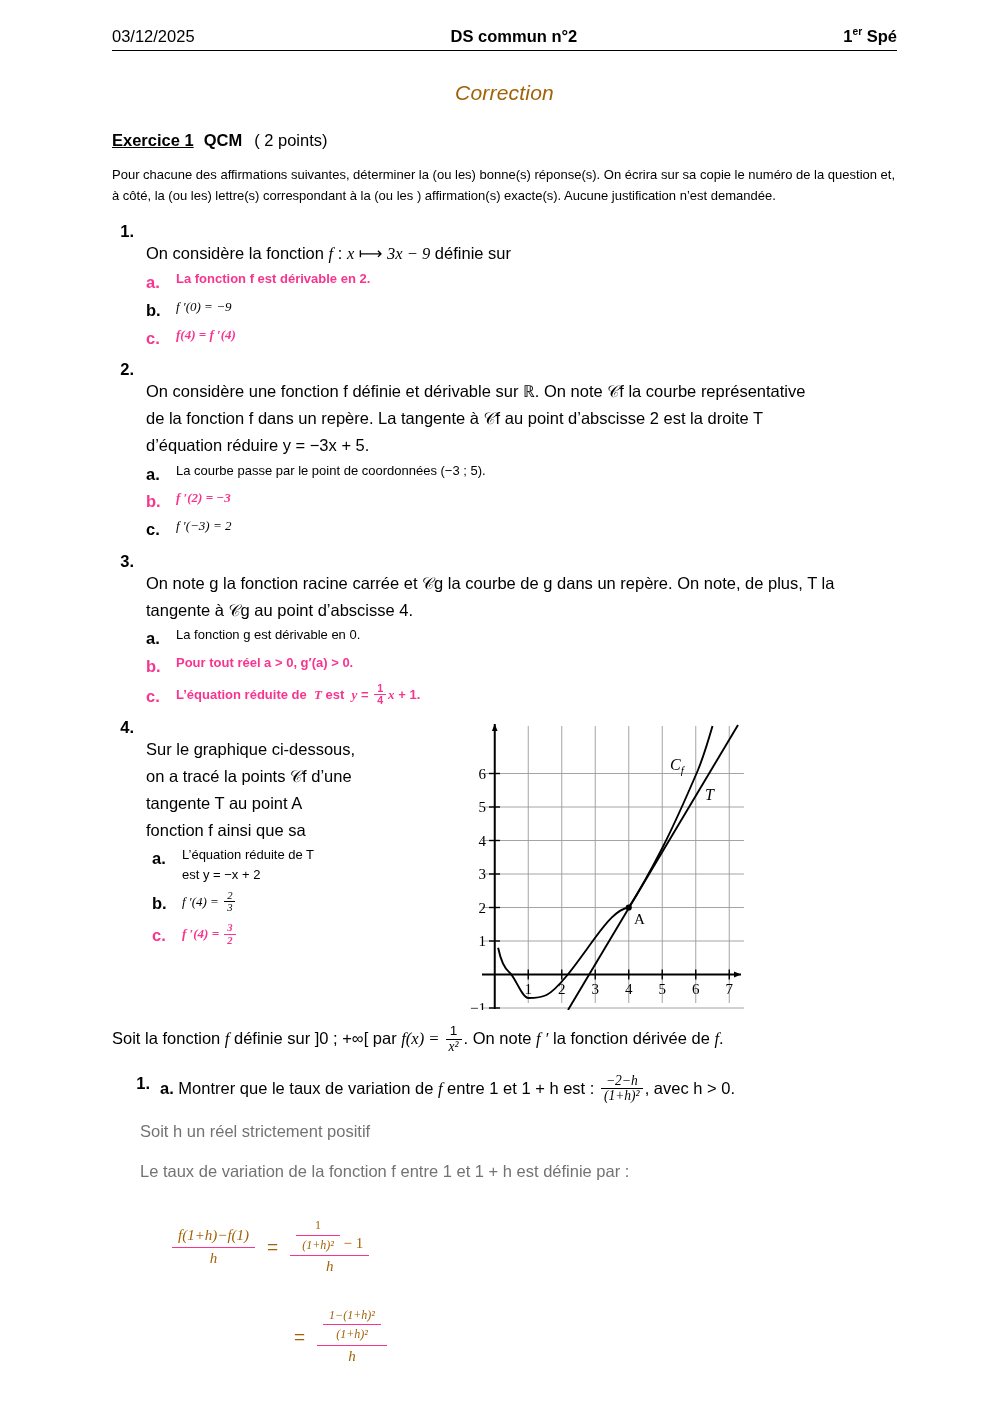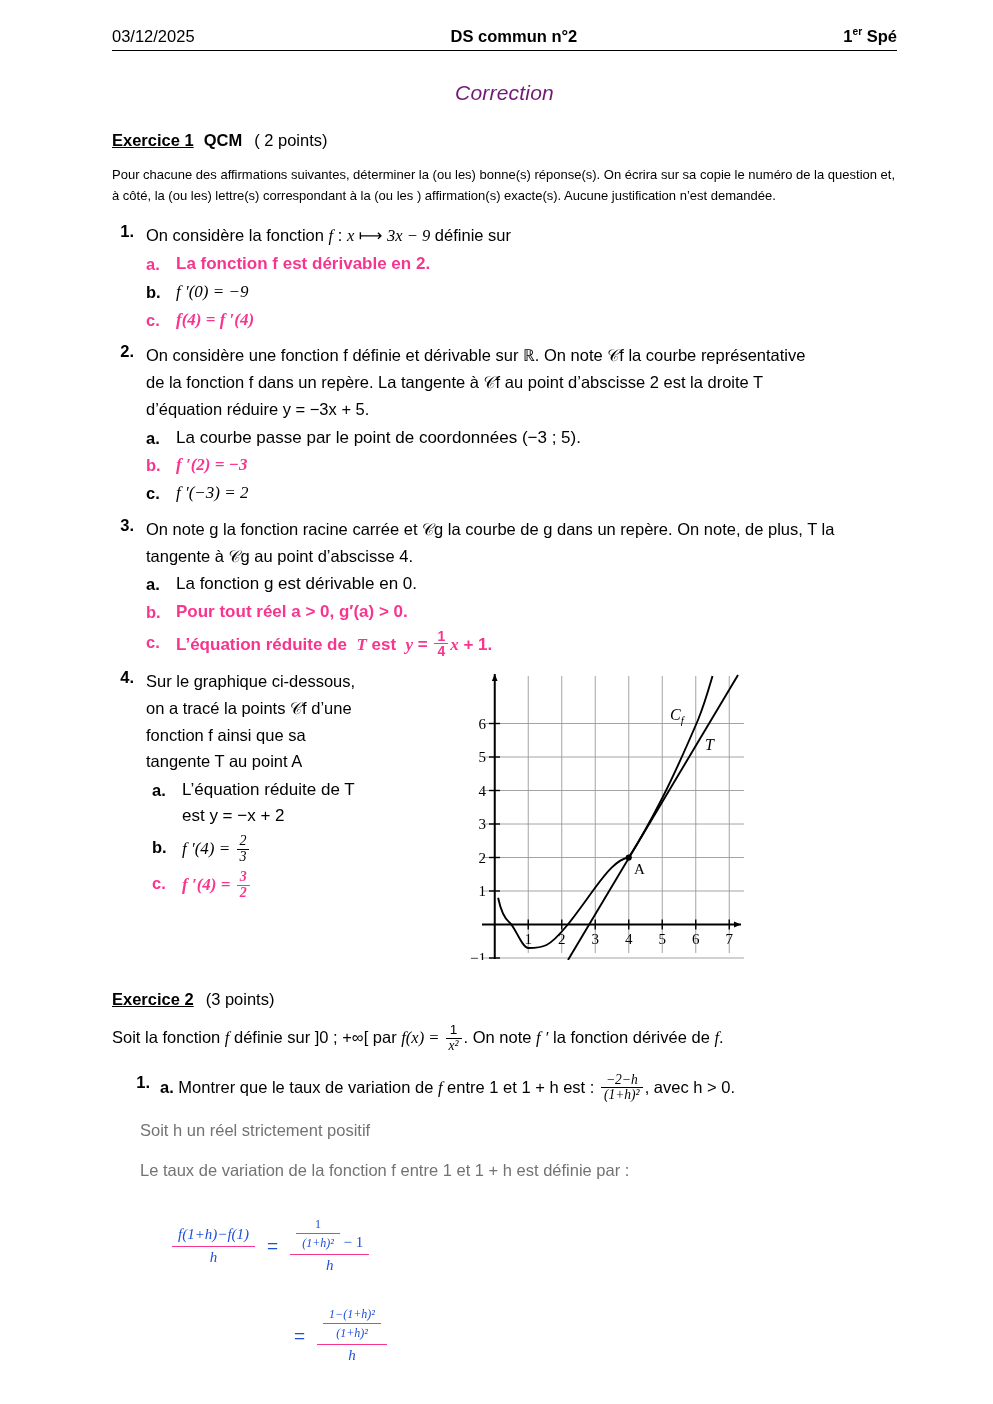--- a/index.html
+++ b/index.html
@@ -29,21 +29,21 @@
     margin-bottom:0;
   }
   .hdr .mid{flex:1;text-align:center;font-weight:bold;margin-left:-10px;}
   .hdr .left{white-space:nowrap;}
   .hdr .right{white-space:nowrap;font-weight:bold;}
   sup.ord{font-size:0.62em;vertical-align:super;font-weight:bold;}
 
   
   .title{
     text-align:center;
-    color:#701a75;
+    color:#a16207;
     font-style:italic;
     font-size:21px;
     margin-top:30px;
     margin-bottom:26px;
     letter-spacing:.2px;
   }
 
   
   .ex-head{
     font-size:16.5px;
@@ -66,32 +66,32 @@
   }
   .qnum{
     font-weight:bold;
     width:34px;
     flex:0 0 34px;
     text-align:right;
     padding-right:12px;
     box-sizing:border-box;
     font-size:16.5px;
   }
-  .qbody{flex:1;font-size:16.5px;line-height:1.62;}
+  .qbody{flex:1;font-size:16.5px;line-height:1.62;margin-top:18px;}
 
   .alist{margin:2px 0 0 0;padding:0;list-style:none;}
   .aitem{display:flex;margin-bottom:1px;}
   .alet{
     font-weight:bold;
     width:30px;flex:0 0 30px;
     padding-right:8px;
     box-sizing:border-box;
     font-size:16.5px;
   }
-  .atxt{flex:1;font-size:17px;line-height:1.55;}
+  .atxt{flex:1;font-size:13px;line-height:1.55;}
   .pink{color:#f7358f;font-weight:bold;}
 
   
   .mi{font-family:"Liberation Serif",serif;font-style:italic;}
   .mu{font-family:"Liberation Serif",serif;font-style:normal;}
 
   .frac{
     display:inline-block;
     vertical-align:-0.48em;
     text-align:center;
@@ -112,21 +112,21 @@
   .ex2head{margin-top:30px;}
   p.soit{font-size:16.5px;margin:14px 0 0 0;line-height:1.6;}
 
   .e2list{margin:20px 0 0 0;padding:0;list-style:none;}
   .e2item{display:flex;}
   .e2num{font-weight:bold;width:48px;flex:0 0 48px;text-align:right;padding-right:10px;box-sizing:border-box;font-size:16.5px;}
   .e2body{flex:1;font-size:16.5px;line-height:1.6;}
 
   p.sol{color:#737373;font-size:16.5px;margin:14px 0 0 28px;line-height:1.6;}
 
-  .calc{margin:34px 0 0 60px;color:#1d4ed8;font-size:15px;}
+  .calc{margin:34px 0 0 60px;color:#a16207;font-size:15px;}
   .calcrow{display:flex;align-items:center;margin-bottom:32px;}
   .calcrow.indent{margin-left:110px;}
   .eqsign{font-size:19px;margin:0 12px;}
 
   .bigfrac{
     display:inline-block;
     text-align:center;
     line-height:1.18;
     font-family:"Liberation Serif",serif;
   }
@@ -222,22 +222,22 @@
     </li>
   </ul>
 
   <div class="q4wrap">
     <div class="q4left">
       <div class="qitem" style="margin-bottom:0;">
         <span class="qnum">4.</span>
         <div class="qbody">
           <div>Sur le graphique ci-dessous,</div>
           <div>on a tracé la points 𝒞f d’une</div>
+          <div>tangente T au point A</div>
           <div>fonction f ainsi que sa</div>
-          <div>tangente T au point A</div>
           <ul class="alist" style="margin-left:6px;">
             <li class="aitem">
               <span class="alet">a.</span>
               <span class="atxt">
                 <span>L’équation réduite de  T</span><br>
                 <span>est  y = −x + 2</span>
               </span>
             </li>
             <li class="aitem" style="margin-top:4px;">
               <span class="alet">b.</span>
@@ -339,23 +339,20 @@
         <circle cx="180.75" cy="187.5" r="3.1" fill="#000"></circle>
         <text x="186" y="204" font-family="Liberation Serif, serif" font-size="15" fill="#000">A</text>
 
         <text x="222" y="50" font-family="Liberation Serif, serif" font-style="italic" font-size="16" fill="#000">C<tspan font-size="11" dy="4">f</tspan></text>
 
         <text x="257" y="80" font-family="Liberation Serif, serif" font-style="italic" font-size="16" fill="#000">T</text>
       </svg>
     </div>
   </div>
 
-  <div class="ex-head ex2head">
-    <span class="u">Exercice 2</span><span class="pts">(3 points)</span>
-  </div>
 
   <p class="soit"><span>Soit la fonction </span><span class="mi">f</span><span> définie sur ]0 ; +∞[  par </span><span class="mi">f(x) = </span><span class="frac"><span class="num">1</span><span class="den mi">x²</span></span><span>. On note </span><span class="mi">f ′</span><span> la fonction dérivée de </span><span class="mi">f</span><span>.</span></p>
 
   <ul class="e2list">
     <li class="e2item">
       <span class="e2num">1.</span>
       <div class="e2body">
         <b>a.</b>
         <span>Montrer que le taux de variation de </span><span class="mi">f</span><span> entre 1 et 1 + h est : </span><span class="frac"><span class="num mi">−2−h</span><span class="den mi">(1+h)²</span></span><span>, avec h &gt; 0.</span>
       </div>

